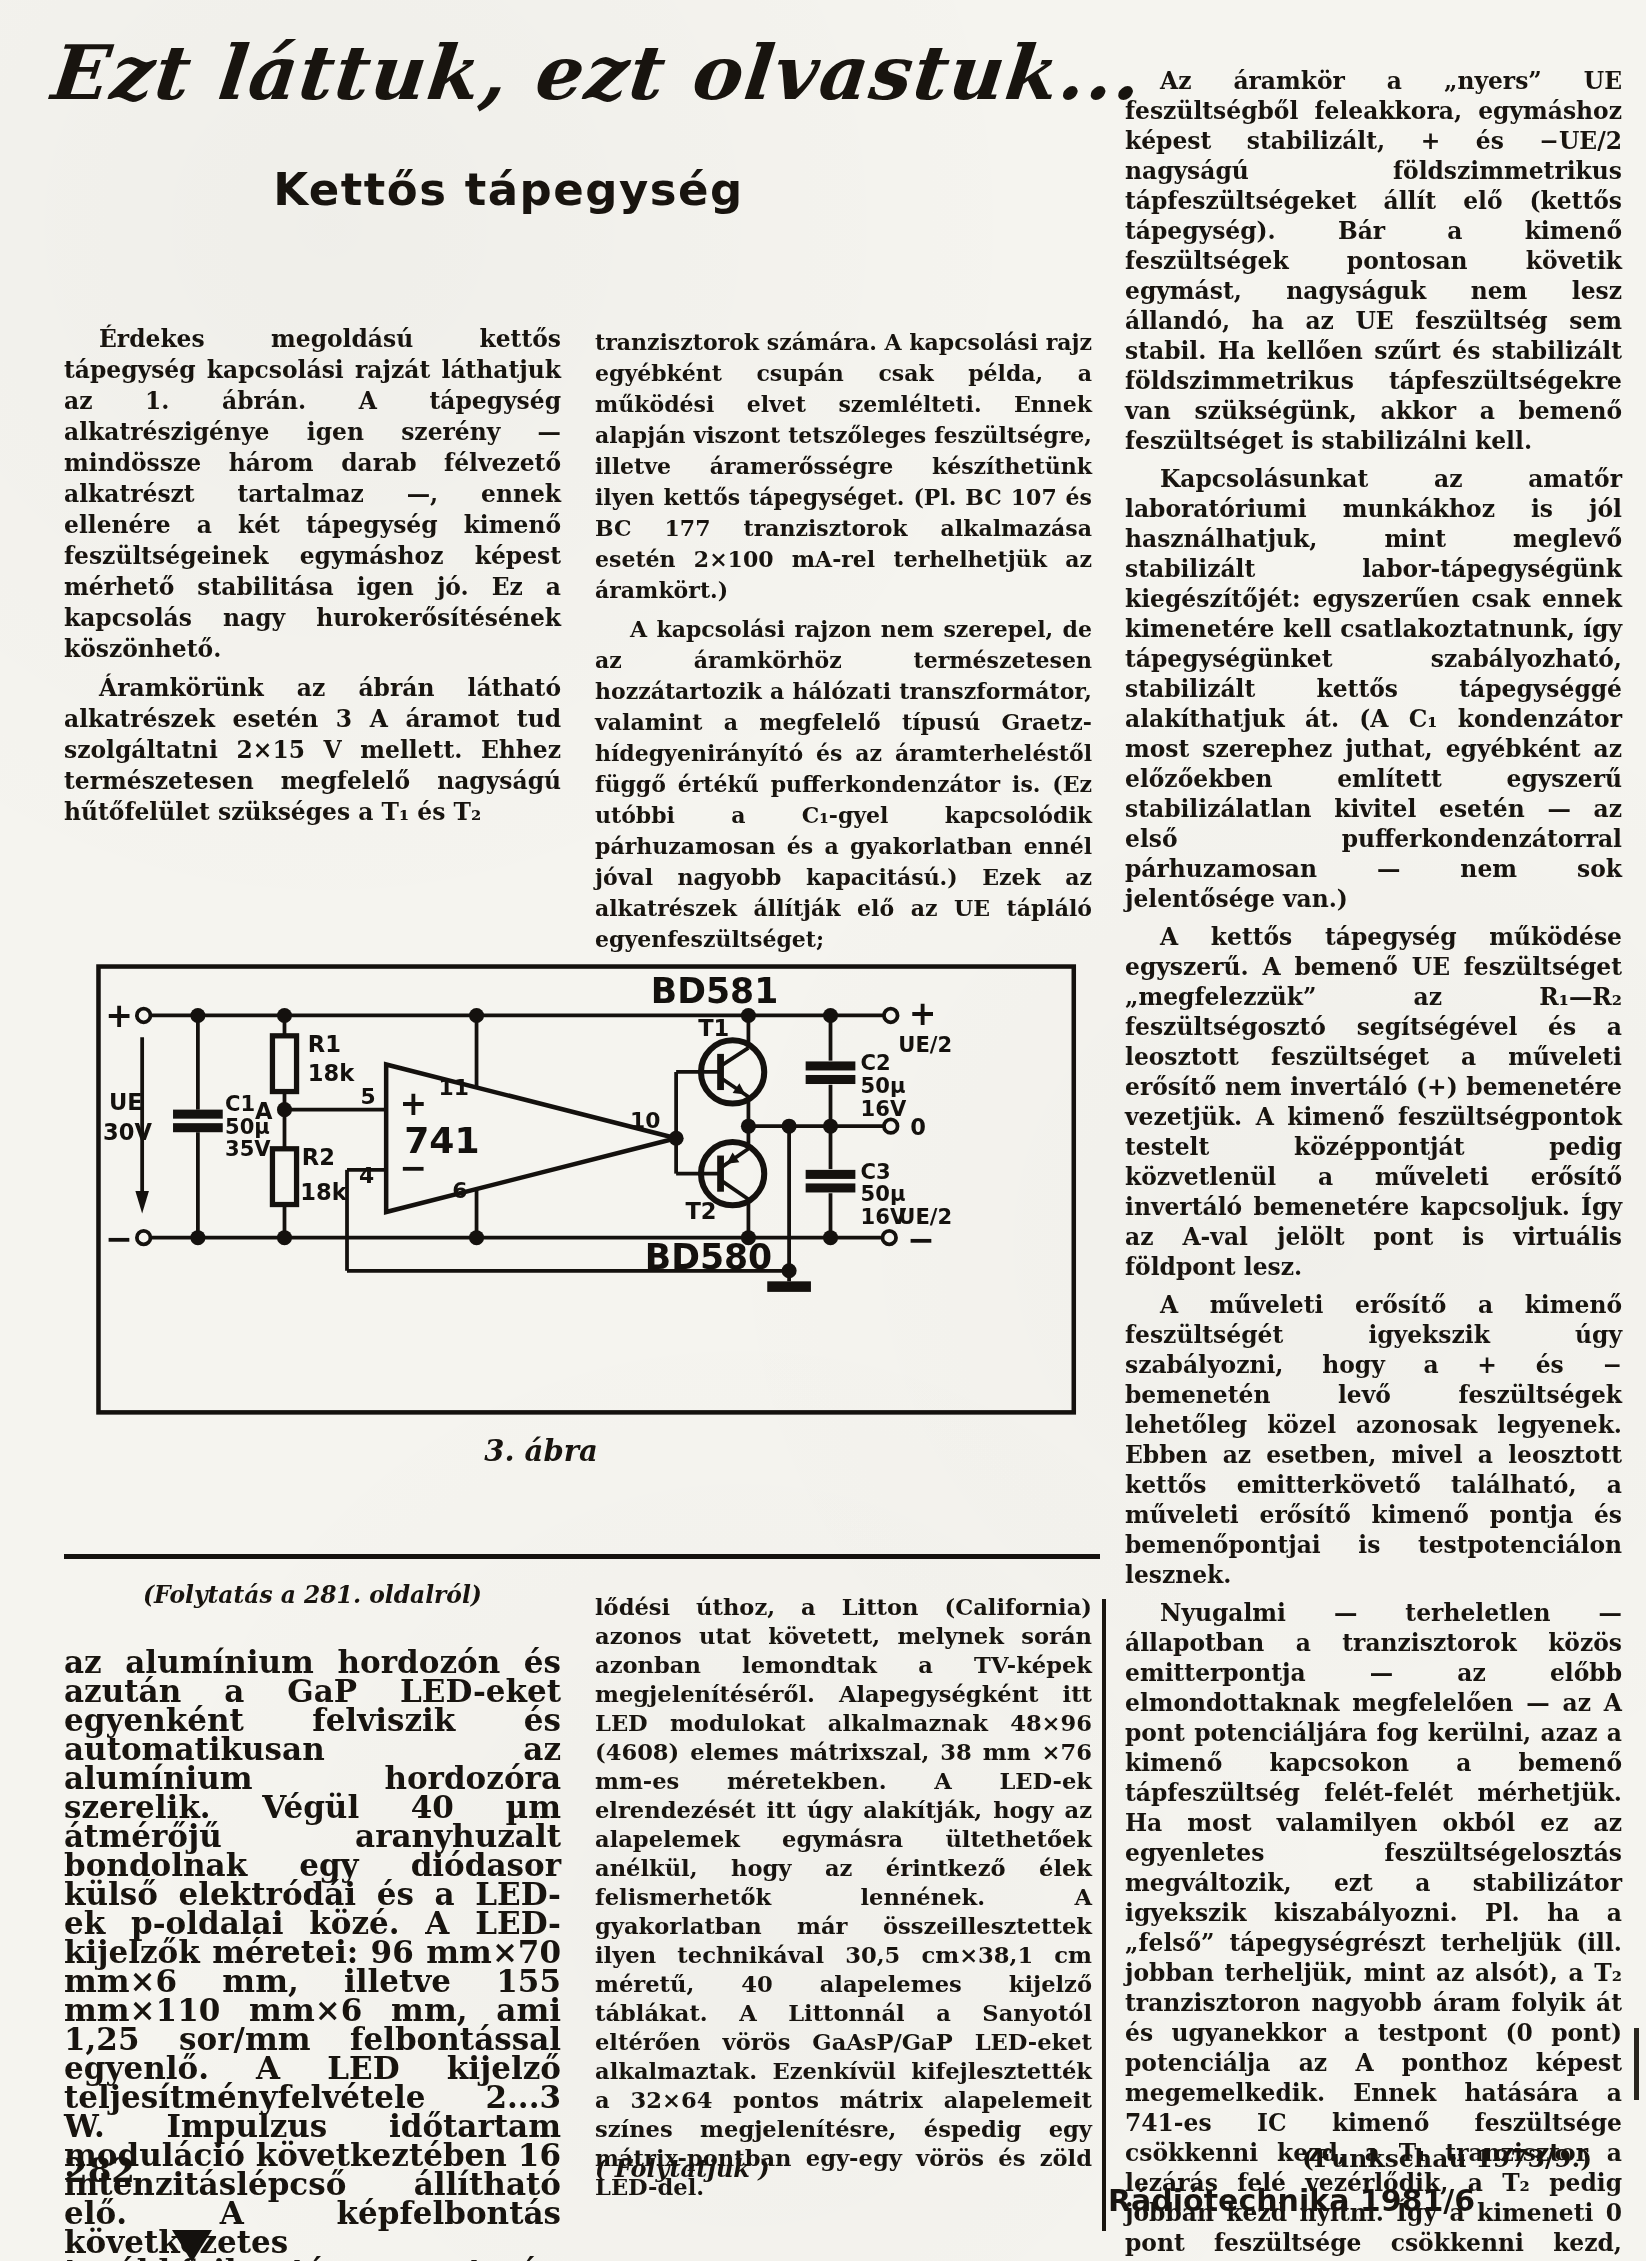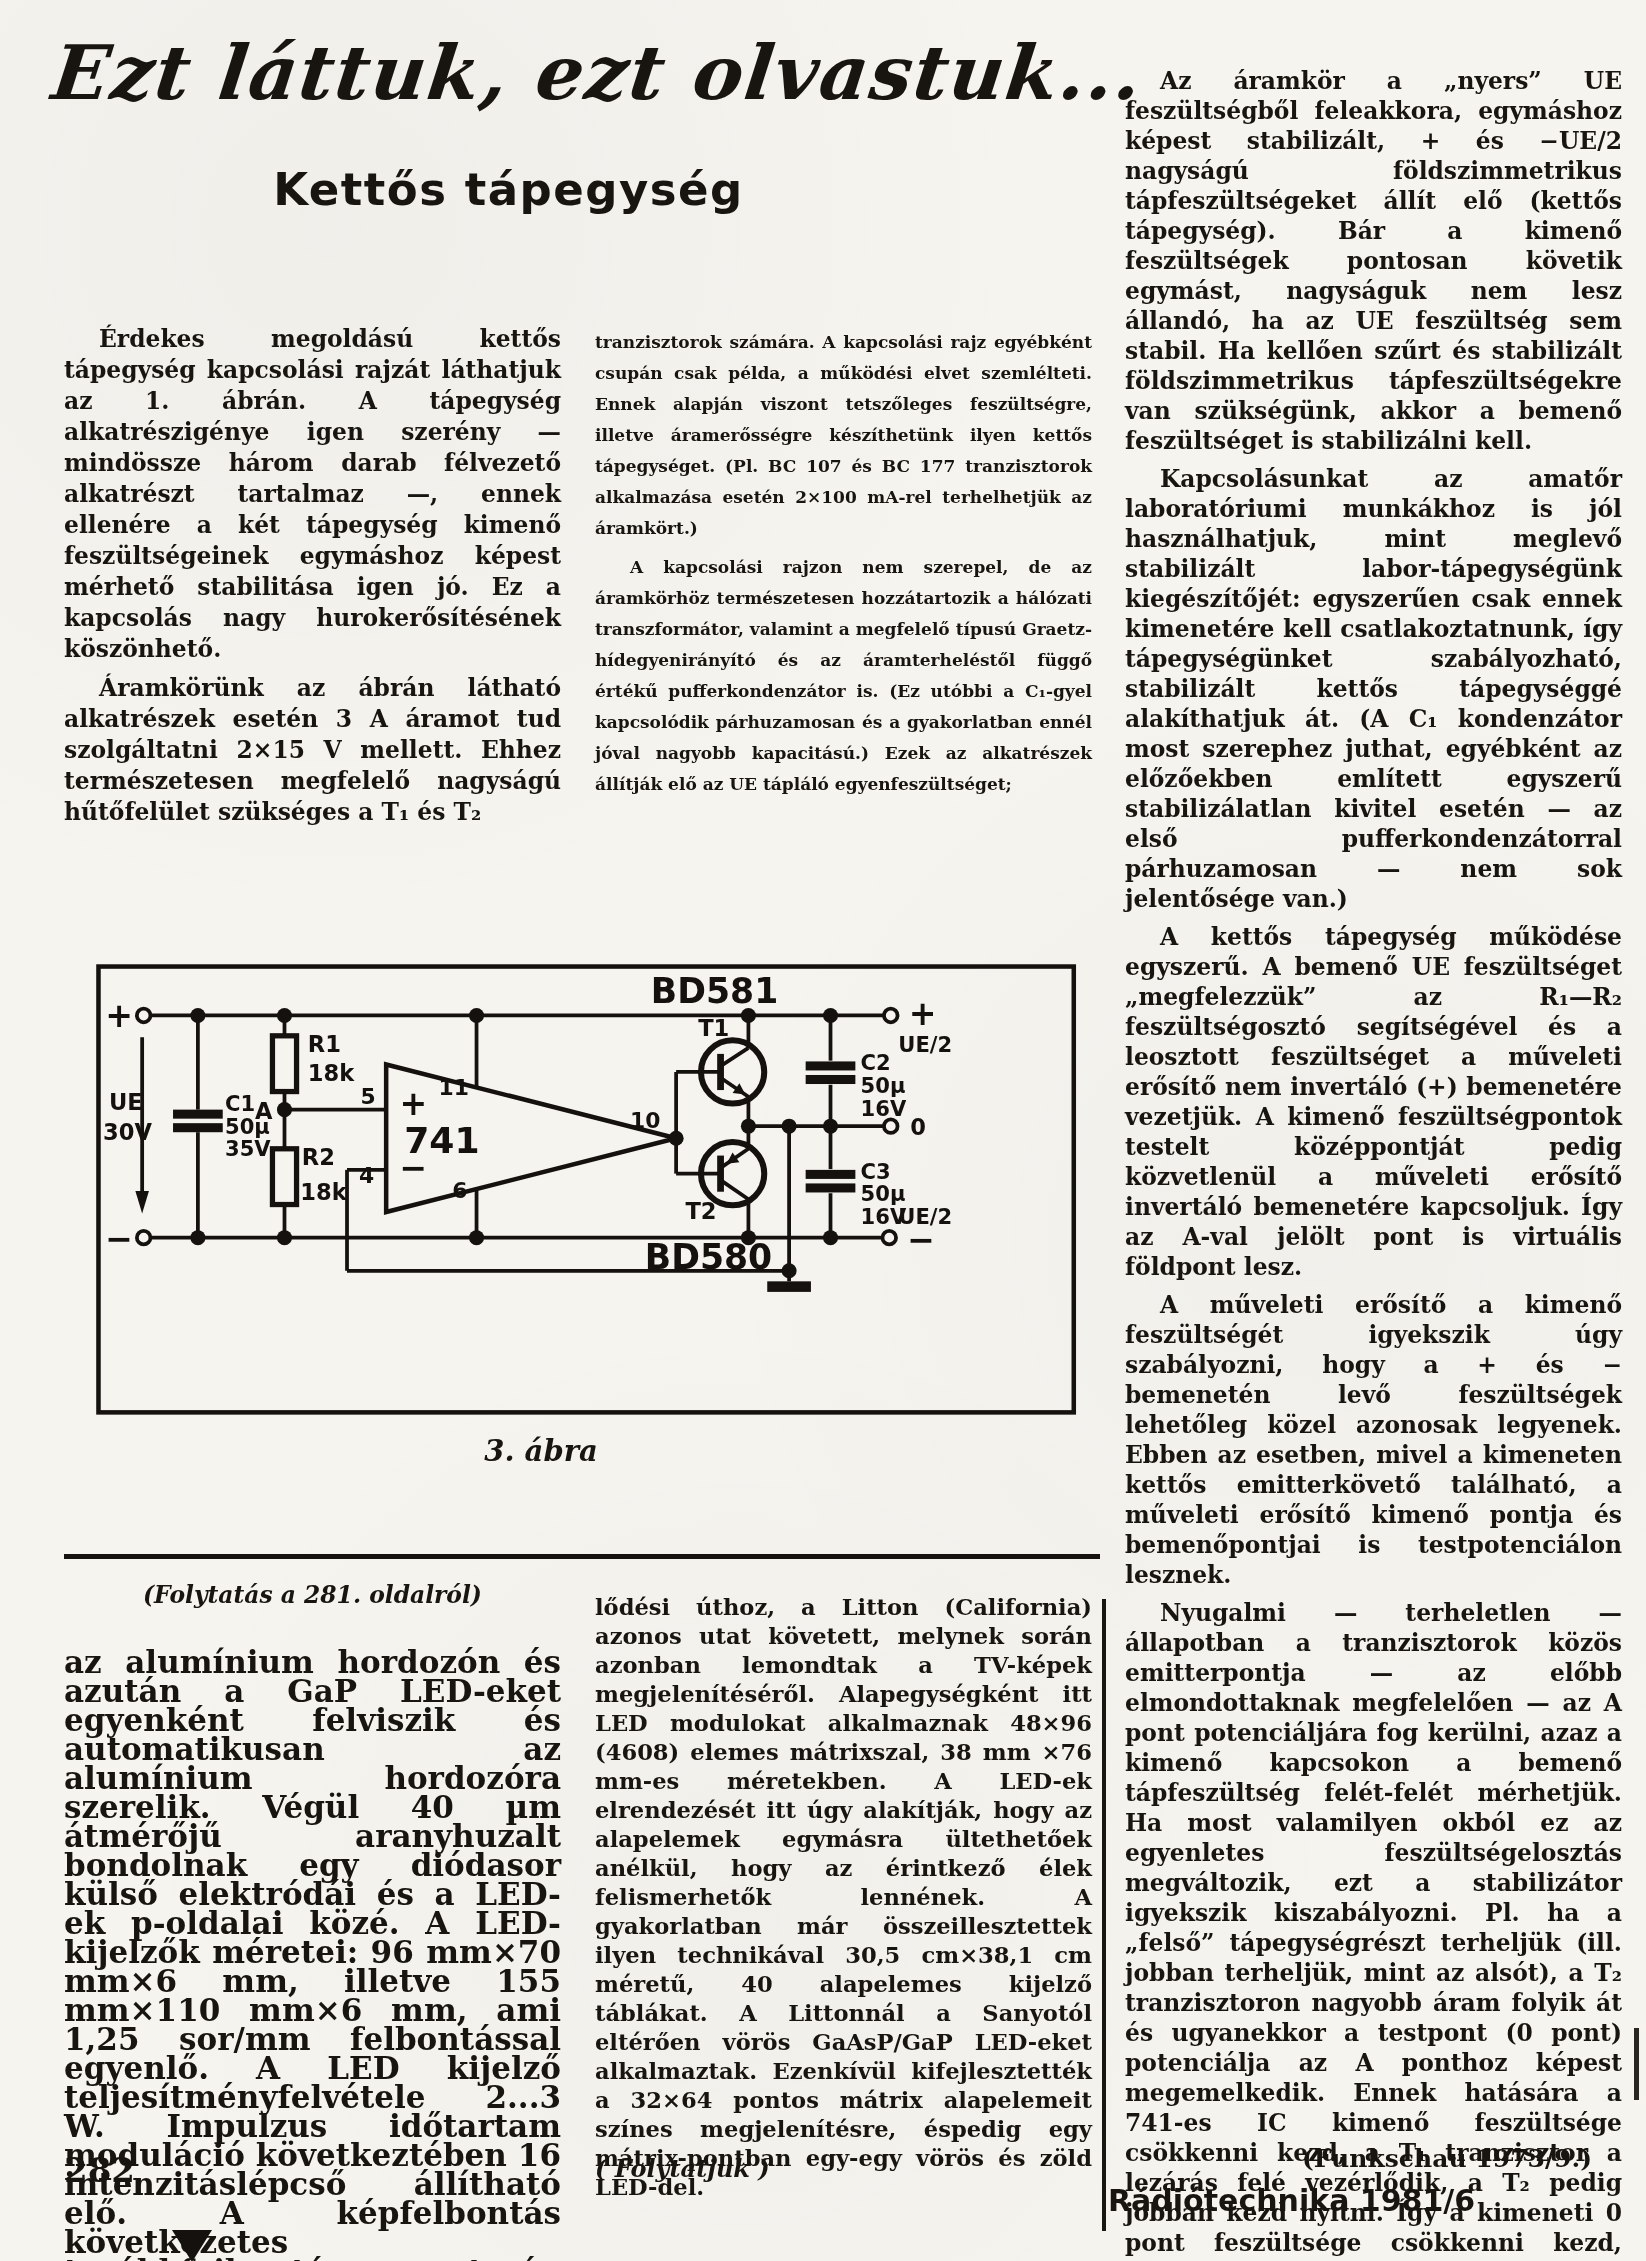--- a/index.html
+++ b/index.html
@@ -8,21 +8,21 @@
           radial-gradient(circle at 20% 10%, rgba(0,0,0,0.025), transparent 30%),
           radial-gradient(circle at 80% 55%, rgba(0,0,0,0.02), transparent 35%),
           radial-gradient(circle at 45% 85%, rgba(0,0,0,0.02), transparent 30%);
         color:#18140f;font-family:"DejaVu Serif",serif;overflow:hidden;}
   .script-title{position:absolute;left:53px;top:29px;font-size:75px;font-weight:700;font-style:italic;
         transform:skewX(-7deg);letter-spacing:1.5px;white-space:nowrap;}
   .subtitle{position:absolute;left:64px;top:163px;width:889px;text-align:center;
         font-family:"DejaVu Sans",sans-serif;font-weight:700;font-size:45px;letter-spacing:1.5px;}
   .col{position:absolute;width:497px;text-align:justify;font-weight:700;}
   .col-a{left:64px;top:324px;font-size:23.4px;line-height:31px;}
-  .col-b{left:595px;top:327px;font-size:17px;line-height:31px;}
+  .col-b{left:595px;top:327px;font-size:22px;line-height:31px;}
   .col-c{left:1125px;top:66px;font-size:23.4px;line-height:30px;}
   .col-d{left:64px;top:1648px;font-size:31px;line-height:29px;}
   .col-e{left:595px;top:1593px;font-size:22.6px;line-height:29px;}
   .p{margin:0;}
   .p + .p{margin-top:8px;}
   .ind{text-indent:35px;}
   .credit{position:absolute;left:1125px;top:2144px;width:497px;text-align:right;padding-right:30px;
         box-sizing:border-box;font-size:25px;font-weight:700;}
   .figure-wrap{position:absolute;left:89px;top:959px;width:995px;height:482px;}
   .fig-caption{position:absolute;left:89px;top:1434px;width:904px;text-align:center;
@@ -69,21 +69,21 @@
     <p class="p ind">Áramkörünk az ábrán látható alkatrészek esetén 3 A áramot tud szolgáltatni 2×15 V mellett. Ehhez természetesen megfelelő nagyságú hűtőfelület szükséges a T₁ és T₂</p>
   </div>
   <div class="col col-b">
     <p class="p">tranzisztorok számára. A kapcsolási rajz egyébként csupán csak példa, a működési elvet szemlélteti. Ennek alapján viszont tetszőleges feszültségre, illetve áramerősségre készíthetünk ilyen kettős tápegységet. (Pl. BC 107 és BC 177 tranzisztorok alkalmazása esetén 2×100 mA-rel terhelhetjük az áramkört.)</p>
     <p class="p ind">A kapcsolási rajzon nem szerepel, de az áramkörhöz természetesen hozzátartozik a hálózati transzformátor, valamint a megfelelő típusú Graetz-hídegyenirányító és az áramterheléstől függő értékű pufferkondenzátor is. (Ez utóbbi a C₁-gyel kapcsolódik párhuzamosan és a gyakorlatban ennél jóval nagyobb kapacitású.) Ezek az alkatrészek állítják elő az UE tápláló egyenfeszültséget;</p>
   </div>
   <div class="col col-c">
     <p class="p ind">Az áramkör a „nyers” UE feszültségből feleakkora, egymáshoz képest stabilizált, + és −UE/2 nagyságú földszimmetrikus tápfeszültségeket állít elő (kettős tápegység). Bár a kimenő feszültségek pontosan követik egymást, nagyságuk nem lesz állandó, ha az UE feszültség sem stabil. Ha kellően szűrt és stabilizált földszimmetrikus tápfeszültségekre van szükségünk, akkor a bemenő feszültséget is stabilizálni kell.</p>
     <p class="p ind">Kapcsolásunkat az amatőr laboratóriumi munkákhoz is jól használhatjuk, mint meglevő stabilizált labor-tápegységünk kiegészítőjét: egyszerűen csak ennek kimenetére kell csatlakoztatnunk, így tápegységünket szabályozható, stabilizált kettős tápegységgé alakíthatjuk át. (A C₁ kondenzátor most szerephez juthat, egyébként az előzőekben említett egyszerű stabilizálatlan kivitel esetén — az első pufferkondenzátorral párhuzamosan — nem sok jelentősége van.)</p>
     <p class="p ind">A kettős tápegység működése egyszerű. A bemenő UE feszültséget „megfelezzük” az R₁—R₂ feszültségosztó segítségével és a leosztott feszültséget a műveleti erősítő nem invertáló (+) bemenetére vezetjük. A kimenő feszültségpontok testelt középpontját pedig közvetlenül a műveleti erősítő invertáló bemenetére kapcsoljuk. Így az A-val jelölt pont is virtuális földpont lesz.</p>
-    <p class="p ind">A műveleti erősítő a kimenő feszültségét igyekszik úgy szabályozni, hogy a + és − bemenetén levő feszültségek lehetőleg közel azonosak legyenek. Ebben az esetben, mivel a kimeneten kettős emitterkövető található, a műveleti erősítő kimenő pontja és bemenőpontjai is testpotenciálon lesznek.</p>
+    <p class="p ind">A műveleti erősítő a kimenő feszültségét igyekszik úgy szabályozni, hogy a + és − bemenetén levő feszültségek lehetőleg közel azonosak legyenek. Ebben az esetben, mivel a leosztott kettős emitterkövető található, a műveleti erősítő kimenő pontja és bemenőpontjai is testpotenciálon lesznek.</p>
     <p class="p ind">Nyugalmi — terheletlen — állapotban a tranzisztorok közös emitterpontja — az előbb elmondottaknak megfelelően — az A pont potenciáljára fog kerülni, azaz a kimenő kapcsokon a bemenő tápfeszültség felét-felét mérhetjük. Ha most valamilyen okból ez az egyenletes feszültségelosztás megváltozik, ezt a stabilizátor igyekszik kiszabályozni. Pl. ha a „felső” tápegységrészt terheljük (ill. jobban terheljük, mint az alsót), a T₂ tranzisztoron nagyobb áram folyik át és ugyanekkor a testpont (0 pont) potenciálja az A ponthoz képest megemelkedik. Ennek hatására a 741-es IC kimenő feszültsége csökkenni kezd, a T₁ tranzisztor a lezárás felé vezérlődik, a T₂ pedig jobban kezd nyitni. Így a kimeneti 0 pont feszültsége csökkenni kezd, azaz visszaáll az A pont potenciáljára. (Mint látható, a T₁ tranzisztor szolgáltatja az „alsó”, a „negatív” tápegység áramát, T₂ pedig a felsőét.)</p>
   </div>
   <div class="credit">(Funkschau 1973/9.)</div>
 
   <div class="figure-wrap">
     <svg width="995" height="482" viewBox="0 0 1320 640">
       <rect x="12" y="10" width="1295" height="592" fill="none" stroke="#14110e" stroke-width="6"></rect>
 
       <g>
 

